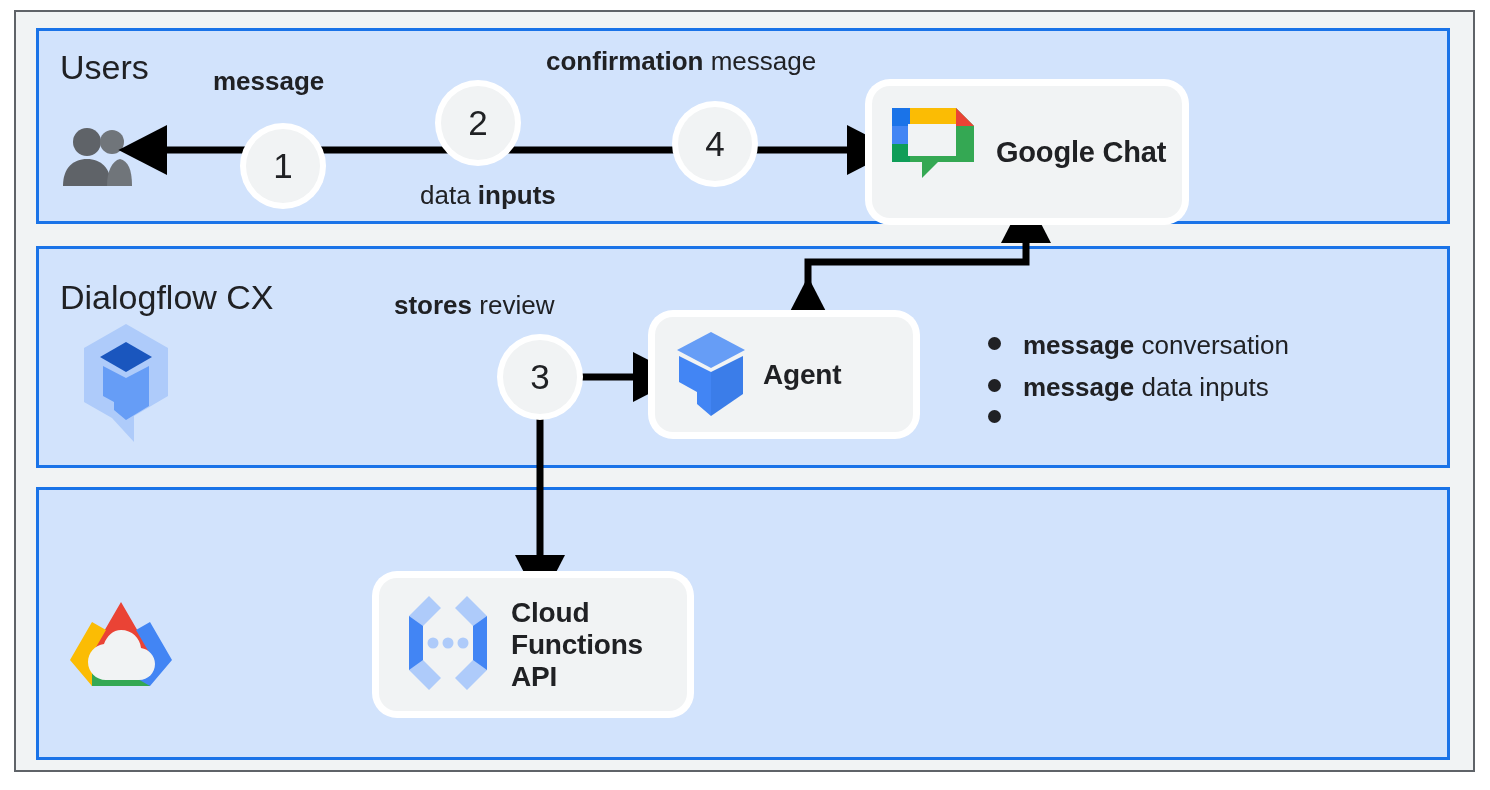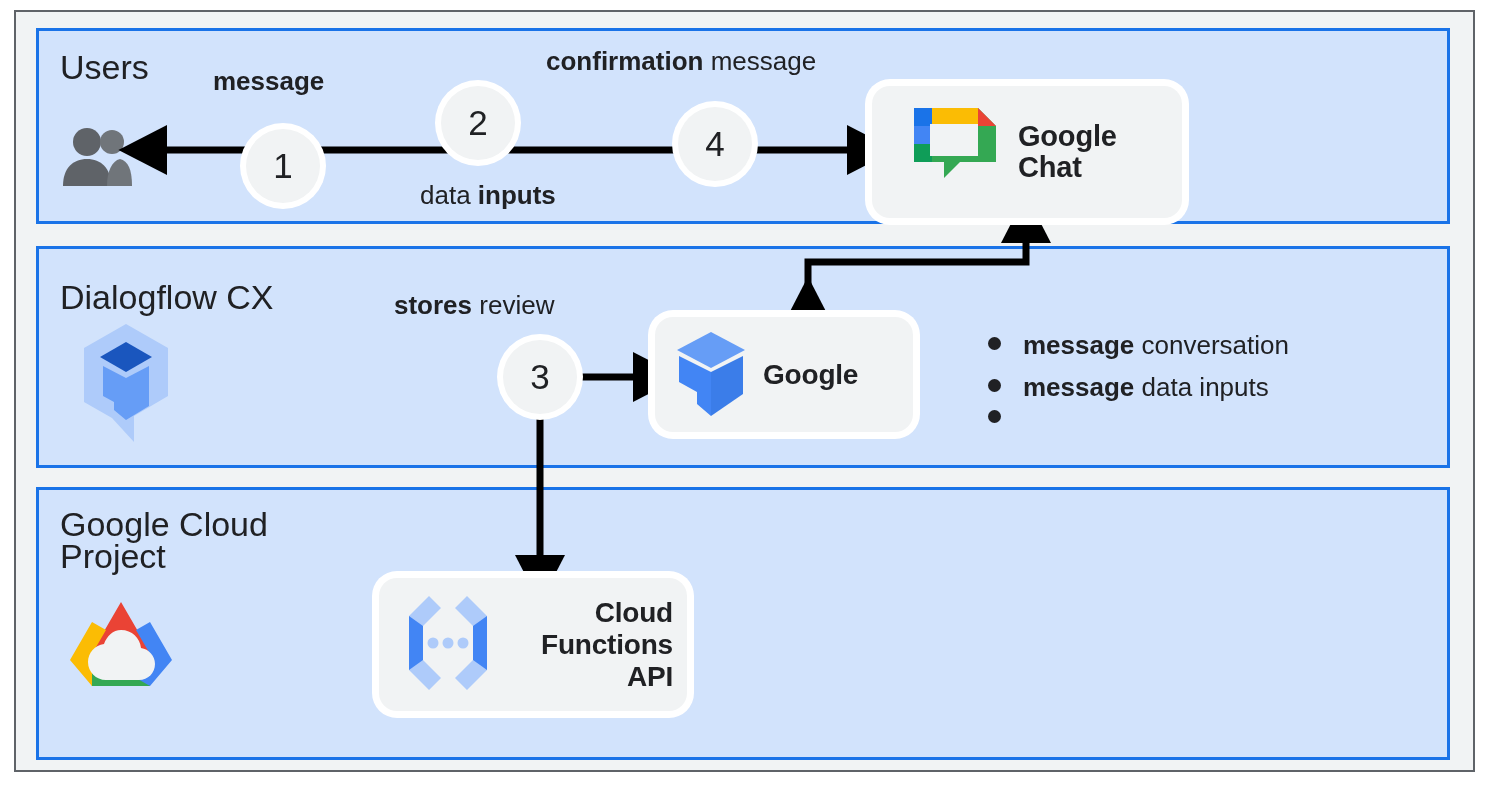--- a/index.html
+++ b/index.html
@@ -28,29 +28,29 @@
   #title-users{left:60px;top:51px;}
   #title-dialogflow{left:60px;top:281px;}
   #title-gcp{left:60px;top:508px;}
 
   
   .card{
     position:absolute;background:#F1F3F4;border-radius:18px;
     box-shadow:0 0 0 7px #FFFFFF;
     display:flex;align-items:center;box-sizing:border-box;
   }
-  #card-google-chat{left:872px;top:86px;width:310px;height:132px;padding-left:32px;gap:14px;}
+  #card-google-chat{left:872px;top:86px;width:310px;height:132px;padding-left:10px;gap:14px;}
   #card-agent{left:655px;top:317px;width:258px;height:115px;padding-left:20px;gap:16px;}
   #card-cloud-functions{left:379px;top:578px;width:308px;height:133px;padding-left:14px;gap:8px;}
 
   .card-label{
     font-size:28px;line-height:31px;font-weight:700;color:#202124;letter-spacing:-0.2px;
   }
   #card-google-chat .card-label{font-size:29px;}
-  #card-cloud-functions .card-label{text-align:right;margin-left:auto;margin-right:14px;font-size:28px;line-height:32px;}
+  #card-cloud-functions .card-label{text-align:left;margin-left:auto;margin-right:14px;font-size:28px;line-height:32px;}
 
   
   .step{
     position:absolute;width:74px;height:74px;border-radius:50%;
     background:#F1F3F4;box-shadow:0 0 0 6px #FFFFFF;
     display:flex;align-items:center;justify-content:center;
     font-size:35px;color:#202124;font-weight:400;
   }
   .step.wide{width:80px;height:80px;font-size:33px;}
 
@@ -111,22 +111,20 @@
   <div id="logo-dialogflow">
     <svg viewBox="0 0 96 124" width="96" height="124" aria-hidden="true">
       <path d="M48 2 L90 26 L90 74 L56 94 L56 120 L34 96 L6 80 L6 26 Z" fill="#AECBFA"></path>
       <path d="M25 44 L48 56 L48 98 L36 88 L36 80 L25 74 Z" fill="#669DF6"></path>
       <path d="M71 44 L48 56 L48 98 L71 84 Z" fill="#669DF6"></path>
       <path d="M48 20 L74 35 L48 50 L22 35 Z" fill="#1A56BE"></path>
     </svg>
   </div>
 
   <div class="band" id="band-gcp"></div>
-  <div class="band-title" id="title-gcp">Google Cloud
-Project</div>
 
   <div id="logo-gcloud">
     <svg viewBox="0 0 110 92" width="110" height="92" aria-hidden="true">
       <path d="M55 4 L84 54 L70 62 L55 36 L40 62 L26 54 Z" fill="#EA4335"></path>
       <path d="M26 54 L40 62 L26 88 L26 88 L10 60 Z" fill="#FBBC04"></path>
       <path d="M4 62 L26 24 L40 32 L26 56 L26 88 Z" fill="#FBBC04"></path>
       <path d="M26 88 L84 88 L84 70 L26 70 Z" fill="#34A853"></path>
       <path d="M84 24 L106 62 L84 88 L70 80 L84 56 L70 32 Z" fill="#4285F4"></path>
       <path d="M55 32 C66 32 74 40 75 50 C83 51 89 58 89 66 C89 75 82 82 73 82 L40 82 C30 82 22 74 22 64 C22 55 29 47 38 46 C41 38 47 32 55 32 Z" fill="#F1F3F4"></path>
     </svg>
@@ -167,21 +165,21 @@
   </div>
 
   <div class="card" id="card-agent">
     <span>
       <svg viewBox="0 0 72 86" width="72" height="86" aria-hidden="true">
         <path d="M4 26 L36 42 L36 86 L22 74 L22 62 L4 52 Z" fill="#4285F4"></path>
         <path d="M68 26 L36 42 L36 86 L68 64 Z" fill="#3B7DE9"></path>
         <path d="M36 2 L70 20 L36 38 L2 20 Z" fill="#669DF6"></path>
       </svg>
     </span>
-    <span class="card-label">Google</span>
+    <span class="card-label">Agent</span>
   </div>
 
   <div class="card" id="card-cloud-functions">
     <span>
       <svg viewBox="0 0 110 110" width="110" height="110" aria-hidden="true">
         <path d="M36 8 L48 20 L30 38 L30 72 L48 90 L36 102 L16 82 L16 28 Z" fill="#AECBFA"></path>
         <path d="M30 38 L30 72 L16 82 L16 28 Z" fill="#4285F4"></path>
         <path d="M74 8 L94 28 L94 82 L74 102 L62 90 L80 72 L80 38 L62 20 Z" fill="#AECBFA"></path>
         <path d="M80 38 L80 72 L94 82 L94 28 Z" fill="#4285F4"></path>
         <circle cx="40" cy="55" r="5.5" fill="#AECBFA"></circle>

